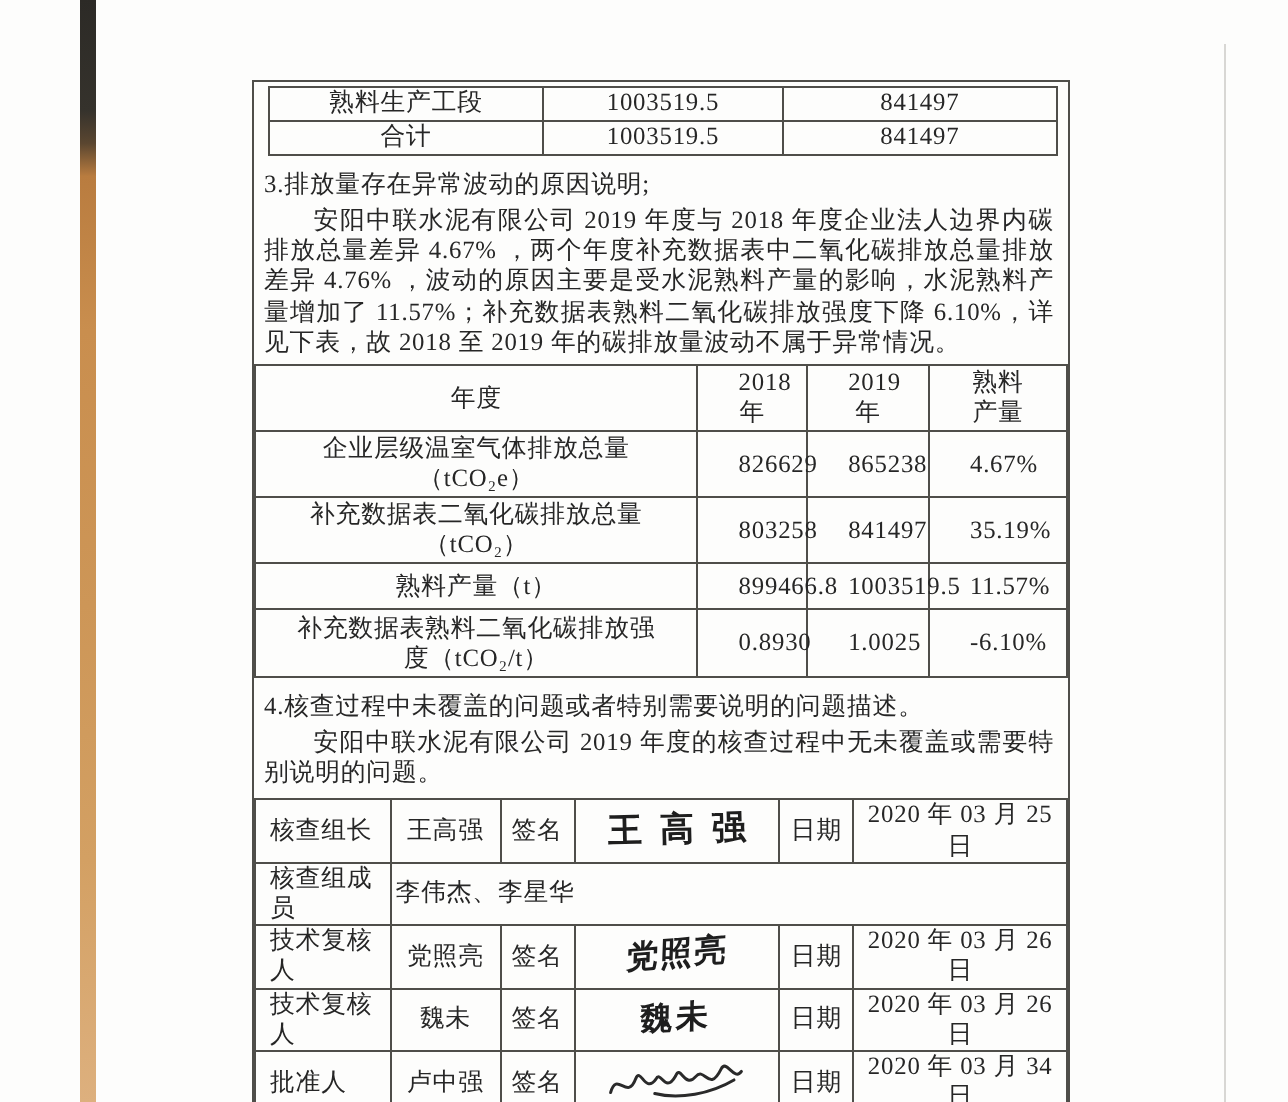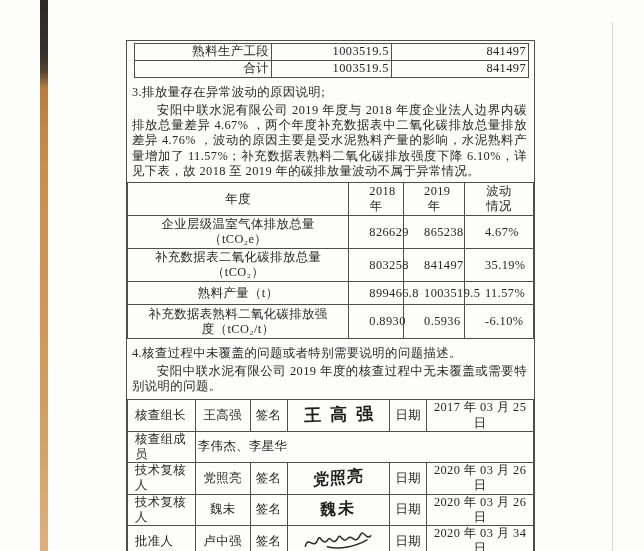--- a/index.html
+++ b/index.html
@@ -21,21 +21,21 @@
   }
   .doc{
     position:absolute;left:126px;top:40px;width:407px;
     border:1px solid #4f4e4a;border-bottom:none;
     background:transparent;
     font-size:12.4px;line-height:15.2px;letter-spacing:0.4px;
   }
   table{border-collapse:collapse;}
   td{border:1px solid #4f4e4a;font-weight:normal;}
   .mini-table{width:calc(100% - 12px);margin:2px 5px 0 7px;table-layout:fixed;}
-  .mini-table td{height:16px;text-align:right;padding:0 2px;font-size:12.4px;}
+  .mini-table td{height:16px;text-align:center;padding:0 2px;font-size:12.4px;}
   .sec-heading{margin:6px 4px 0 5px;line-height:17px;}
   .body-para{margin:2px 7px 0 5px;text-align:justify;text-indent:2em;}
   .cmp-table{width:100%;margin-top:3px;table-layout:fixed;}
   .cmp-table td{text-align:center;padding:1px 20px;font-size:12.4px;line-height:15px;}
   .cmp-table tr.h-head td{height:17px;}
   .cmp-table tr.h-row td{height:20px;}
   .cmp-table tr.h-tall td{height:31px;}
   .sig-table{width:100%;margin-top:5px;table-layout:fixed;}
   .sig-table td{text-align:center;padding:0 2px;font-size:12.4px;}
   .sig-table td.role{text-align:left;padding-left:7px;}
@@ -87,21 +87,21 @@
         <col style="width:54.5%">
         <col style="width:13.5%">
         <col style="width:15%">
         <col style="width:17%">
       </colgroup>
     <tbody>
       <tr class="h-head">
         <td>年度</td>
         <td>2018 年</td>
         <td>2019 年</td>
-        <td>波动情况</td>
+        <td>熟料产量</td>
       </tr>
       <tr class="h-row">
         <td>企业层级温室气体排放总量（tCO₂e）</td>
         <td>826629</td>
         <td>865238</td>
         <td>4.67%</td>
       </tr>
       <tr class="h-row">
         <td>补充数据表二氧化碳排放总量（tCO₂）</td>
         <td>803258</td>
@@ -110,21 +110,21 @@
       </tr>
       <tr class="h-row">
         <td>熟料产量（t）</td>
         <td>899466.8</td>
         <td>1003519.5</td>
         <td>11.57%</td>
       </tr>
       <tr class="h-tall">
         <td>补充数据表熟料二氧化碳排放强度（tCO₂/t）</td>
         <td>0.8930</td>
-        <td>0.5936</td>
+        <td>1.0025</td>
         <td>-6.10%</td>
       </tr>
     </tbody>
   </table>
 
   <div class="sec-heading">4.核查过程中未覆盖的问题或者特别需要说明的问题描述。</div>
   <p class="body-para">安阳中联水泥有限公司 2019 年度的核查过程中无未覆盖或需要特别说明的问题。</p>
 
   <table class="sig-table">
     <colgroup>
@@ -135,21 +135,21 @@
         <col style="width:9.1%">
         <col style="width:26.3%">
     </colgroup>
     <tbody>
       <tr class="r1">
         <td class="role">核查组长</td>
         <td>王高强</td>
         <td>签名</td>
         <td><span class="hw hw-wang">王高强</span></td>
         <td>日期</td>
-        <td>2017 年 03 月 25 日</td>
+        <td>2020 年 03 月 25 日</td>
       </tr>
       <tr class="r2">
         <td class="role">核查组成员</td>
         <td class="members" colspan="5">李伟杰、李星华</td>
       </tr>
       <tr class="r3">
         <td class="role">技术复核人</td>
         <td>党照亮</td>
         <td>签名</td>
         <td><span class="hw hw-dang">党照亮</span></td>

